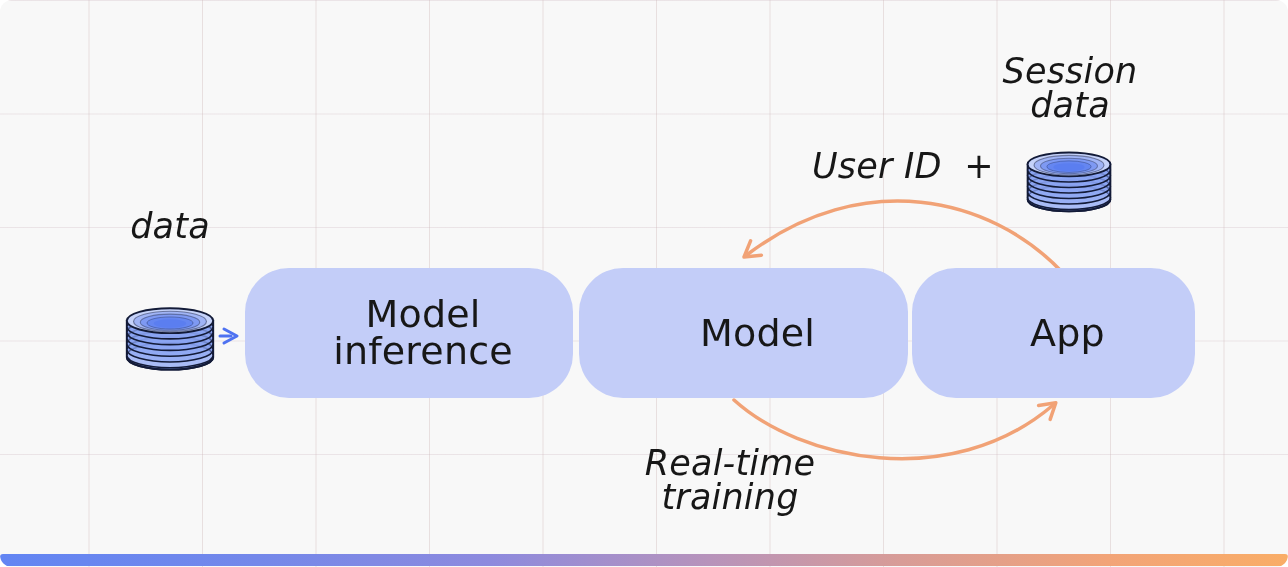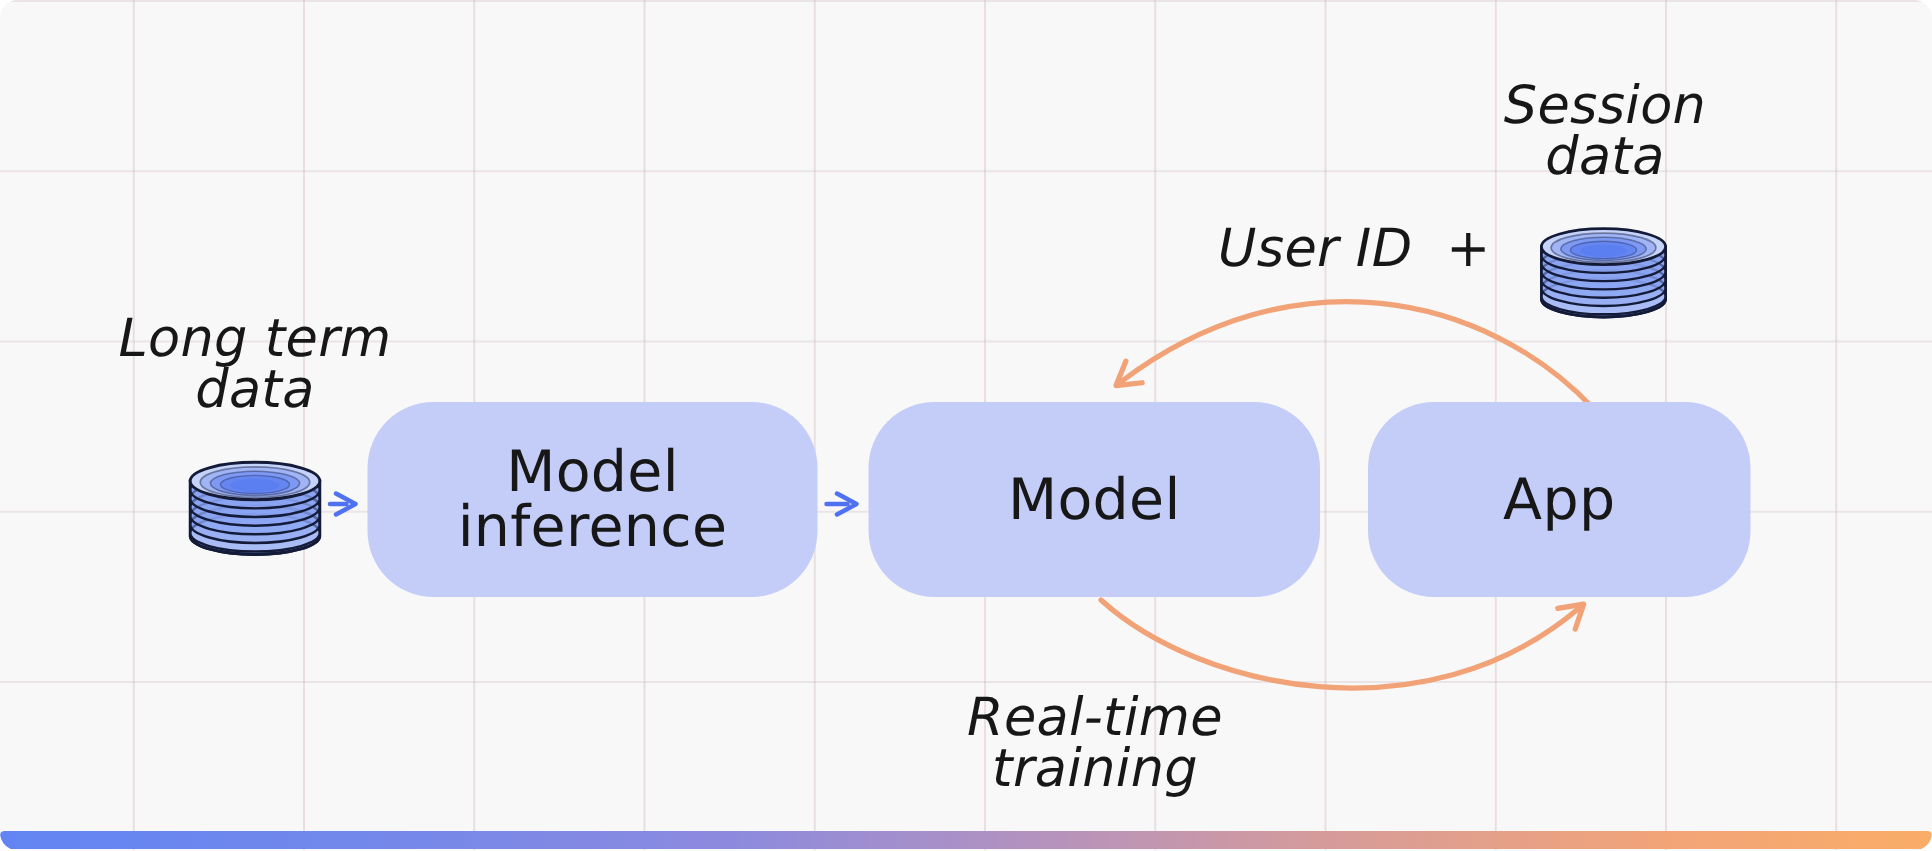--- a/index.html
+++ b/index.html
@@ -24,35 +24,36 @@
   .arrows{position:absolute;left:0;top:0;width:1288px;height:567px;}
   .node{
     position:absolute;
     height:130px;
     background:#c3cdf8;
     border-radius:44px;
     display:flex;flex-direction:column;align-items:center;justify-content:center;
     font-size:38px;line-height:37px;
     letter-spacing:0.2px;
     text-align:center;
+    padding-left:28px;
   }
   .node-training{left:245px;top:268px;width:300px;}
   .node-serving{left:579px;top:268px;width:301px;}
   .node-app{left:912px;top:268px;width:255px;}
   .lbl{
     position:absolute;
     font-size:35px;line-height:34px;
     text-align:center;
     letter-spacing:0.2px;
     font-style:italic;
   }
   .lbl-longterm{left:50px;top:209px;width:240px;}
   .lbl-session{left:950px;top:54px;width:240px;}
   .lbl-userid{left:812px;top:121px;white-space:pre;text-align:left;margin-top:28px;}
-  .lbl-realtime{left:610px;top:446px;width:240px;margin-top:16px;}
+  .lbl-realtime{left:610px;top:446px;width:240px;}
   .dbicon{position:absolute;}
   .db-longterm{left:122px;top:300px;width:96px;height:74px;}
   .db-session{left:1023px;top:142px;width:92px;height:78px;}
   .gbar{
     position:absolute;left:0;right:0;bottom:1px;height:12px;
     background:linear-gradient(90deg,#6285f3 0%,#7488ea 20%,#8d8ade 38%,#b793bb 55%,#d89c97 70%,#f2a478 86%,#f9ad67 100%);
     border-radius:3px;
   }
 </style>
 </head>
@@ -109,21 +110,20 @@
   </div>
 
   <svg class="dbicon db-longterm" viewBox="0 0 100 74">
     <use href="#db-symbol"></use>
   </svg>
   <svg class="dbicon db-session" viewBox="0 0 100 76">
     <use href="#db-symbol"></use>
   </svg>
 
   <div class="lbl lbl-longterm">
-    <div>Long term</div>
     <div>data</div>
   </div>
 
   <div class="lbl lbl-session">
     <div>Session</div>
     <div>data</div>
   </div>
 
   <div class="lbl lbl-userid">User ID  +</div>
 

